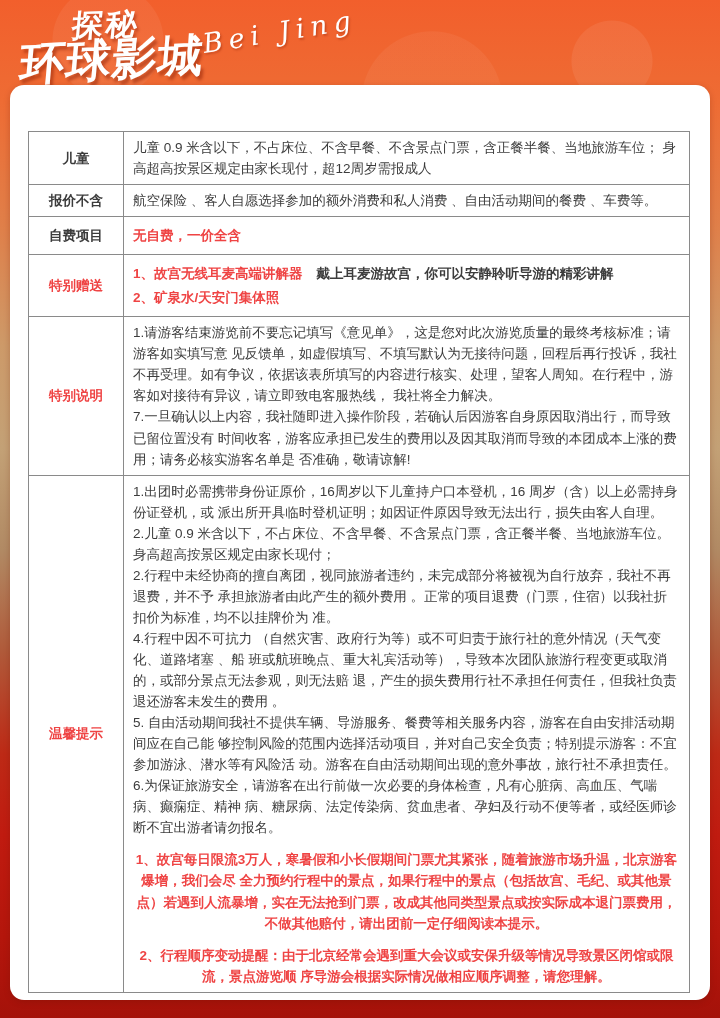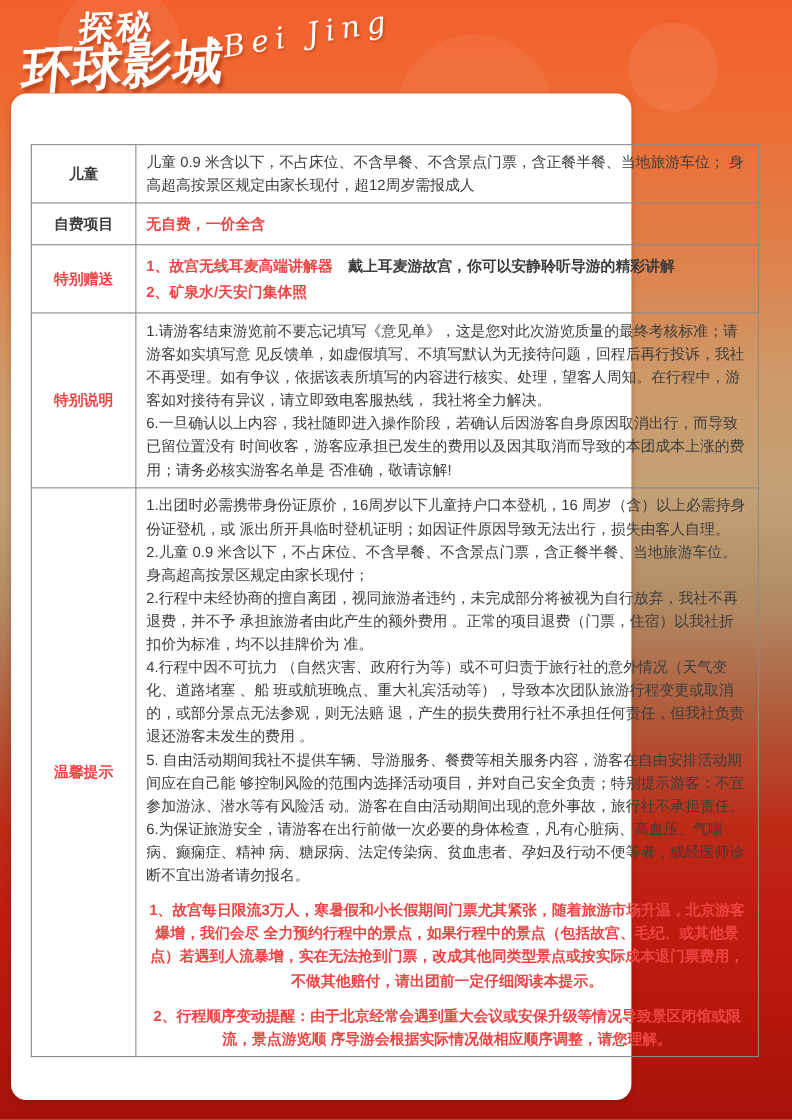--- a/index.html
+++ b/index.html
@@ -31,21 +31,21 @@
   }
   .t-script{
     position:absolute;left:202px;top:16px;
     font-family:"DejaVu Serif","Liberation Serif",serif;
     font-style:italic;font-size:27px;color:#ffffff;letter-spacing:6px;
     transform:rotate(-9deg);
     text-shadow:1px 2px 2px rgba(130,25,0,0.35);
   }
   
   .card{
-    position:absolute;left:10px;top:85px;width:564px;height:915px;
+    position:absolute;left:10px;top:85px;width:700px;height:915px;
     background:#ffffff;border-radius:14px;
     box-shadow:0 2px 6px rgba(100,20,0,0.25);
   }
   
   table.info{
     border-collapse:collapse;
     margin:46px 20px 0 18px;
     width:662px;
     table-layout:fixed;
     font-size:13.5px;color:#3c3c3c;line-height:1.56;
@@ -76,20 +76,24 @@
 
 <div class="card">
   <table class="info">
     <tbody>
 
       <tr>
         <td class="lbl">儿童</td>
         <td class="val">儿童 0.9 米含以下，不占床位、不含早餐、不含景点门票，含正餐半餐、当地旅游车位；  身高超高按景区规定由家长现付，超12周岁需报成人</td>
       </tr>
 
+      <tr>
+        <td class="lbl">报价不含</td>
+        <td class="val">航空保险 、客人自愿选择参加的额外消费和私人消费 、自由活动期间的餐费 、车费等。</td>
+      </tr>
 
 
       <tr>
         <td class="lbl">自费项目</td>
         <td class="val red bold" style="padding-top:8px;padding-bottom:8px;">无自费，一价全含</td>
       </tr>
 
       <tr>
         <td class="lbl red">特别赠送</td>
         <td class="val">
@@ -97,21 +101,21 @@
             <span class="red bold">1、故宫无线耳麦高端讲解器</span><span class="gift-desc">戴上耳麦游故宫，你可以安静聆听导游的精彩讲解</span>
           </div>
           <div class="gift-line red bold">2、矿泉水/天安门集体照</div>
         </td>
       </tr>
 
       <tr>
         <td class="lbl red">特别说明</td>
         <td class="val">
           <p>1.请游客结束游览前不要忘记填写《意见单》，这是您对此次游览质量的最终考核标准；请游客如实填写意 见反馈单，如虚假填写、不填写默认为无接待问题，回程后再行投诉，我社不再受理。如有争议，依据该表所填写的内容进行核实、处理，望客人周知。在行程中，游客如对接待有异议，请立即致电客服热线， 我社将全力解决。</p>
-          <p>6.一旦确认以上内容，我社随即进入操作阶段，若确认后因游客自身原因取消出行，而导致已留位置没有 时间收客，游客应承担已发生的费用以及因其取消而导致的本团成本上涨的费用；请务必核实游客名单是 否准确，敬请谅解!</p>
+          <p>7.一旦确认以上内容，我社随即进入操作阶段，若确认后因游客自身原因取消出行，而导致已留位置没有 时间收客，游客应承担已发生的费用以及因其取消而导致的本团成本上涨的费用；请务必核实游客名单是 否准确，敬请谅解!</p>
         </td>
       </tr>
 
       <tr>
         <td class="lbl red">温馨提示</td>
         <td class="val">
           <p>1.出团时必需携带身份证原价，16周岁以下儿童持户口本登机，16 周岁（含）以上必需持身份证登机，或 派出所开具临时登机证明；如因证件原因导致无法出行，损失由客人自理。</p>
           <p>2.儿童 0.9 米含以下，不占床位、不含早餐、不含景点门票，含正餐半餐、当地旅游车位。身高超高按景区规定由家长现付；</p>
           <p>2.行程中未经协商的擅自离团，视同旅游者违约，未完成部分将被视为自行放弃，我社不再退费，并不予 承担旅游者由此产生的额外费用 。正常的项目退费（门票，住宿）以我社折扣价为标准，均不以挂牌价为 准。</p>
           <p>4.行程中因不可抗力 （自然灾害、政府行为等）或不可归责于旅行社的意外情况（天气变化、道路堵塞 、船 班或航班晚点、重大礼宾活动等），导致本次团队旅游行程变更或取消的，或部分景点无法参观，则无法赔 退，产生的损失费用行社不承担任何责任，但我社负责退还游客未发生的费用 。</p>

